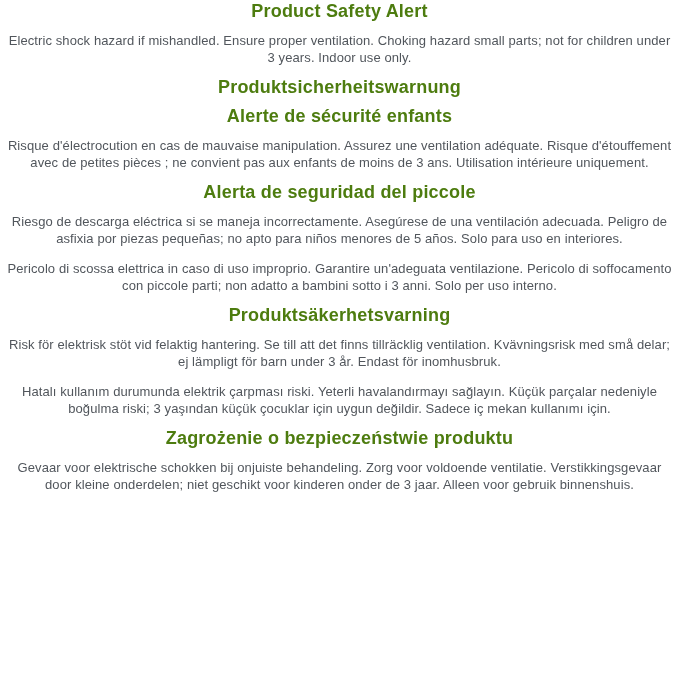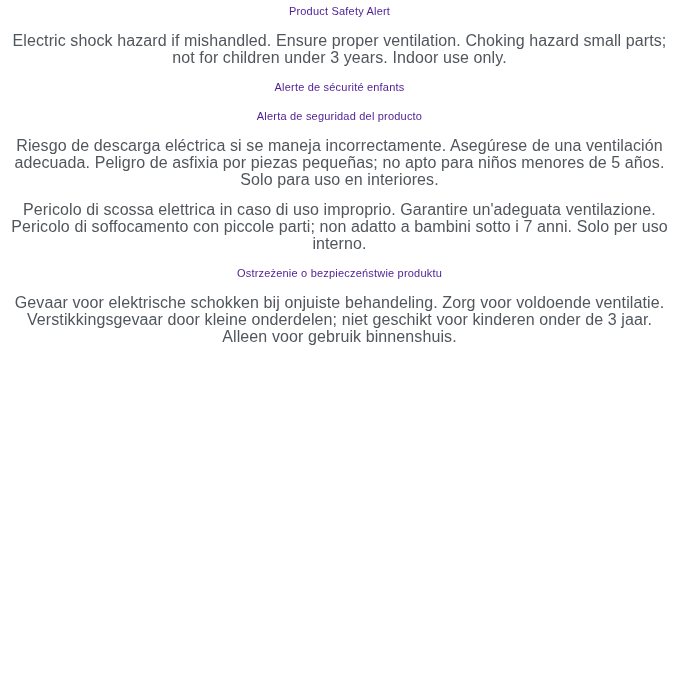--- a/index.html
+++ b/index.html
@@ -16,67 +16,74 @@
   .safety-doc {
     box-sizing: border-box;
     width: 679px;
     padding: 3px 6px 0 6px;
     text-align: center;
   }
   .section {
     margin: 0;
   }
   .section .heading {
-    font-size: 11px;
+    font-size: 18px;
     line-height: 17px;
-    font-weight: normal;
-    color: #4c1d95;
+    font-weight: bold;
+    color: #4d7c0f;
     letter-spacing: 0.2px;
     margin: 0 0 12px 0;
   }
   .section .body-text {
-    font-size: 16px;
+    font-size: 13px;
     line-height: 17px;
     font-weight: normal;
     color: #51565c;
     letter-spacing: 0.1px;
     margin: 0 0 13px 0;
   }
 </style>
 </head>
 <body>
 
 <div class="safety-doc">
 
   <section class="section">
     <h3 class="heading">Product Safety Alert</h3>
     <p class="body-text">Electric shock hazard if mishandled. Ensure proper ventilation. Choking hazard small parts; not for children under 3 years. Indoor use only.</p>
   </section>
 
   <section class="section">
+    <h3 class="heading">Produktsicherheitswarnung</h3>
   </section>
 
   <section class="section">
     <h3 class="heading">Alerte de sécurité enfants</h3>
+    <p class="body-text">Risque d'électrocution en cas de mauvaise manipulation. Assurez une ventilation adéquate. Risque d'étouffement avec de petites pièces ; ne convient pas aux enfants de moins de 3 ans. Utilisation intérieure uniquement.</p>
   </section>
 
   <section class="section">
-    <h3 class="heading">Alerta de seguridad del producto</h3>
+    <h3 class="heading">Alerta de seguridad del piccole</h3>
     <p class="body-text">Riesgo de descarga eléctrica si se maneja incorrectamente. Asegúrese de una ventilación adecuada. Peligro de asfixia por piezas pequeñas; no apto para niños menores de 5 años. Solo para uso en interiores.</p>
   </section>
 
   <section class="section">
-    <p class="body-text">Pericolo di scossa elettrica in caso di uso improprio. Garantire un'adeguata ventilazione. Pericolo di soffocamento con piccole parti; non adatto a bambini sotto i 7 anni. Solo per uso interno.</p>
-  </section>
-
-
-  <section class="section">
+    <p class="body-text">Pericolo di scossa elettrica in caso di uso improprio. Garantire un'adeguata ventilazione. Pericolo di soffocamento con piccole parti; non adatto a bambini sotto i 3 anni. Solo per uso interno.</p>
   </section>
 
   <section class="section">
-    <h3 class="heading">Ostrzeżenie o bezpieczeństwie produktu</h3>
+    <h3 class="heading">Produktsäkerhetsvarning</h3>
+    <p class="body-text">Risk för elektrisk stöt vid felaktig hantering. Se till att det finns tillräcklig ventilation. Kvävningsrisk med små delar; ej lämpligt för barn under 3 år. Endast för inomhusbruk.</p>
+  </section>
+
+  <section class="section">
+    <p class="body-text">Hatalı kullanım durumunda elektrik çarpması riski. Yeterli havalandırmayı sağlayın. Küçük parçalar nedeniyle boğulma riski; 3 yaşından küçük çocuklar için uygun değildir. Sadece iç mekan kullanımı için.</p>
+  </section>
+
+  <section class="section">
+    <h3 class="heading">Zagrożenie o bezpieczeństwie produktu</h3>
   </section>
 
   <section class="section">
     <p class="body-text">Gevaar voor elektrische schokken bij onjuiste behandeling. Zorg voor voldoende ventilatie. Verstikkingsgevaar door kleine onderdelen; niet geschikt voor kinderen onder de 3 jaar. Alleen voor gebruik binnenshuis.</p>
   </section>
 
 </div>
 
 </body></html>

